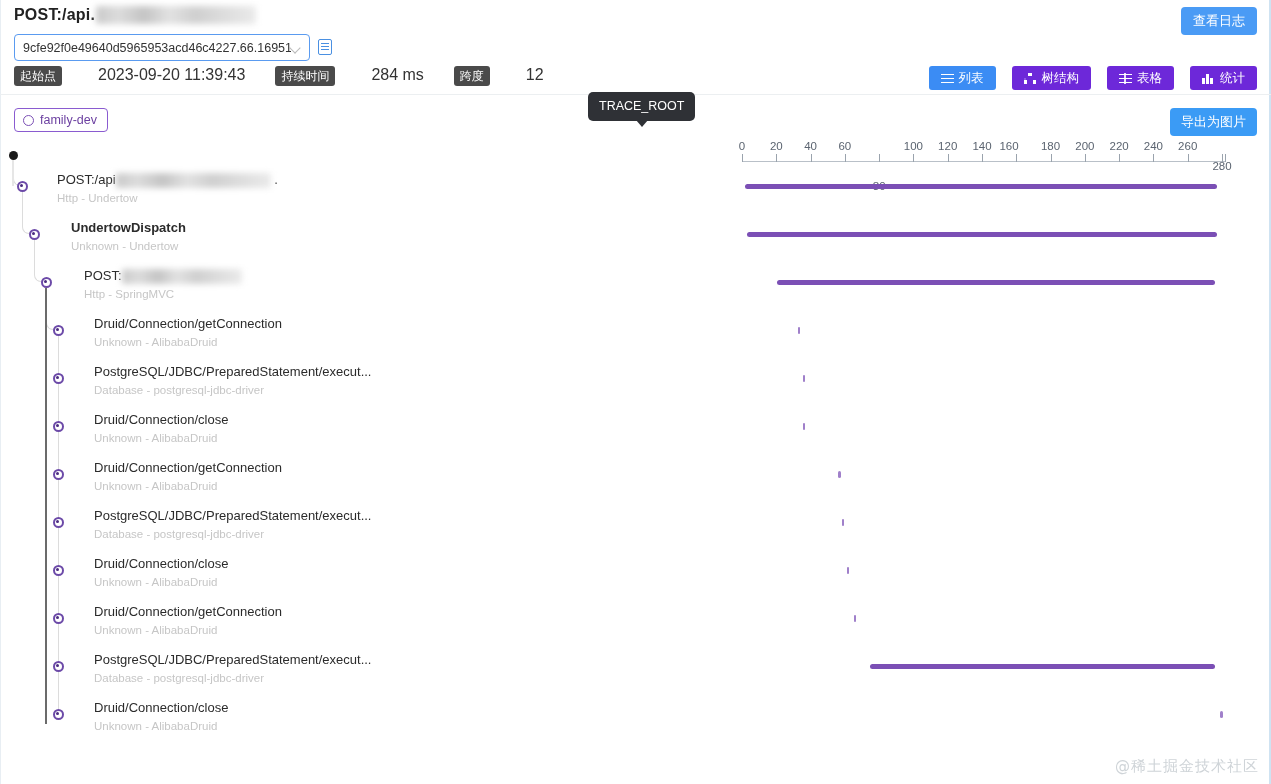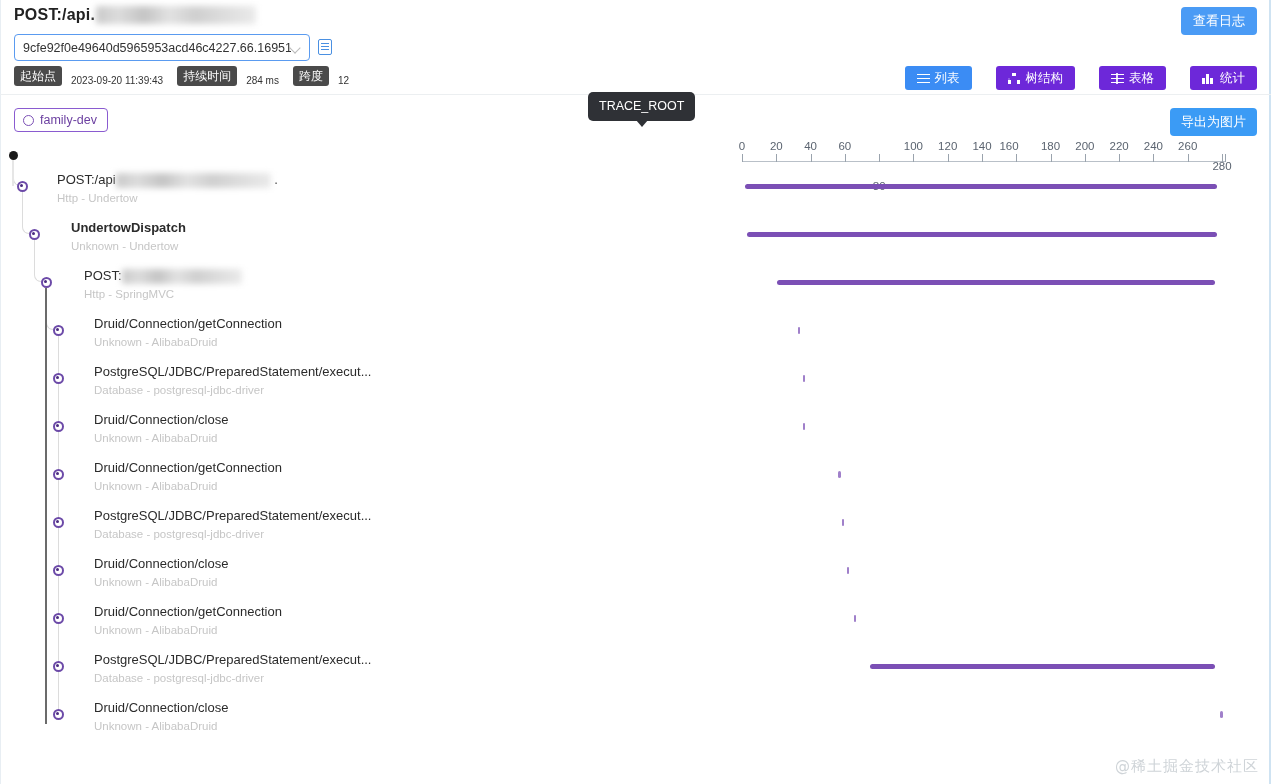--- a/index.html
+++ b/index.html
@@ -62,29 +62,29 @@
     border:1.6px solid #4a90e2; border-radius:2px;
     cursor:pointer;
   }
   .copy-icon:before{
     content:""; position:absolute; left:2px; top:2.5px;
     width:8px; height:1.5px; background:#4a90e2;
     box-shadow:0 3px 0 #4a90e2, 0 6px 0 #4a90e2;
   }
 
   
-  .meta { position:absolute; left:14px; top:66px; display:flex; align-items:flex-end; gap:0; }
+  .meta { position:absolute; left:14px; top:66px; display:flex; align-items:flex-start; gap:16px; }
   .meta-tag {
     background:#4a4a4a; color:#fff; font-size:12px;
     border-radius:3px; padding:2px 6px; line-height:16px;
   }
-  .meta-val { font-size:10px; color:#333; margin:0 14px 0 9px; }
-
-  
-  .seg-group { position:absolute; right:14px; top:66px; display:flex; gap:24px; }
+  .meta-val { font-size:16px; color:#333; margin:0 14px 0 20px; }
+
+  
+  .seg-group { position:absolute; right:14px; top:66px; display:flex; gap:16px; }
   .seg-btn {
     display:flex; align-items:center; gap:5px;
     background:#6d28d9; color:#fff; font-size:12.5px;
     border:none; border-radius:3px;
     padding:4px 12px; cursor:pointer; line-height:16px;
   }
   .seg-btn.active { background:#3b8cf4; }
   .seg-ico { width:13px; height:11px; position:relative; display:inline-block; }
   
   .ico-list:before{

